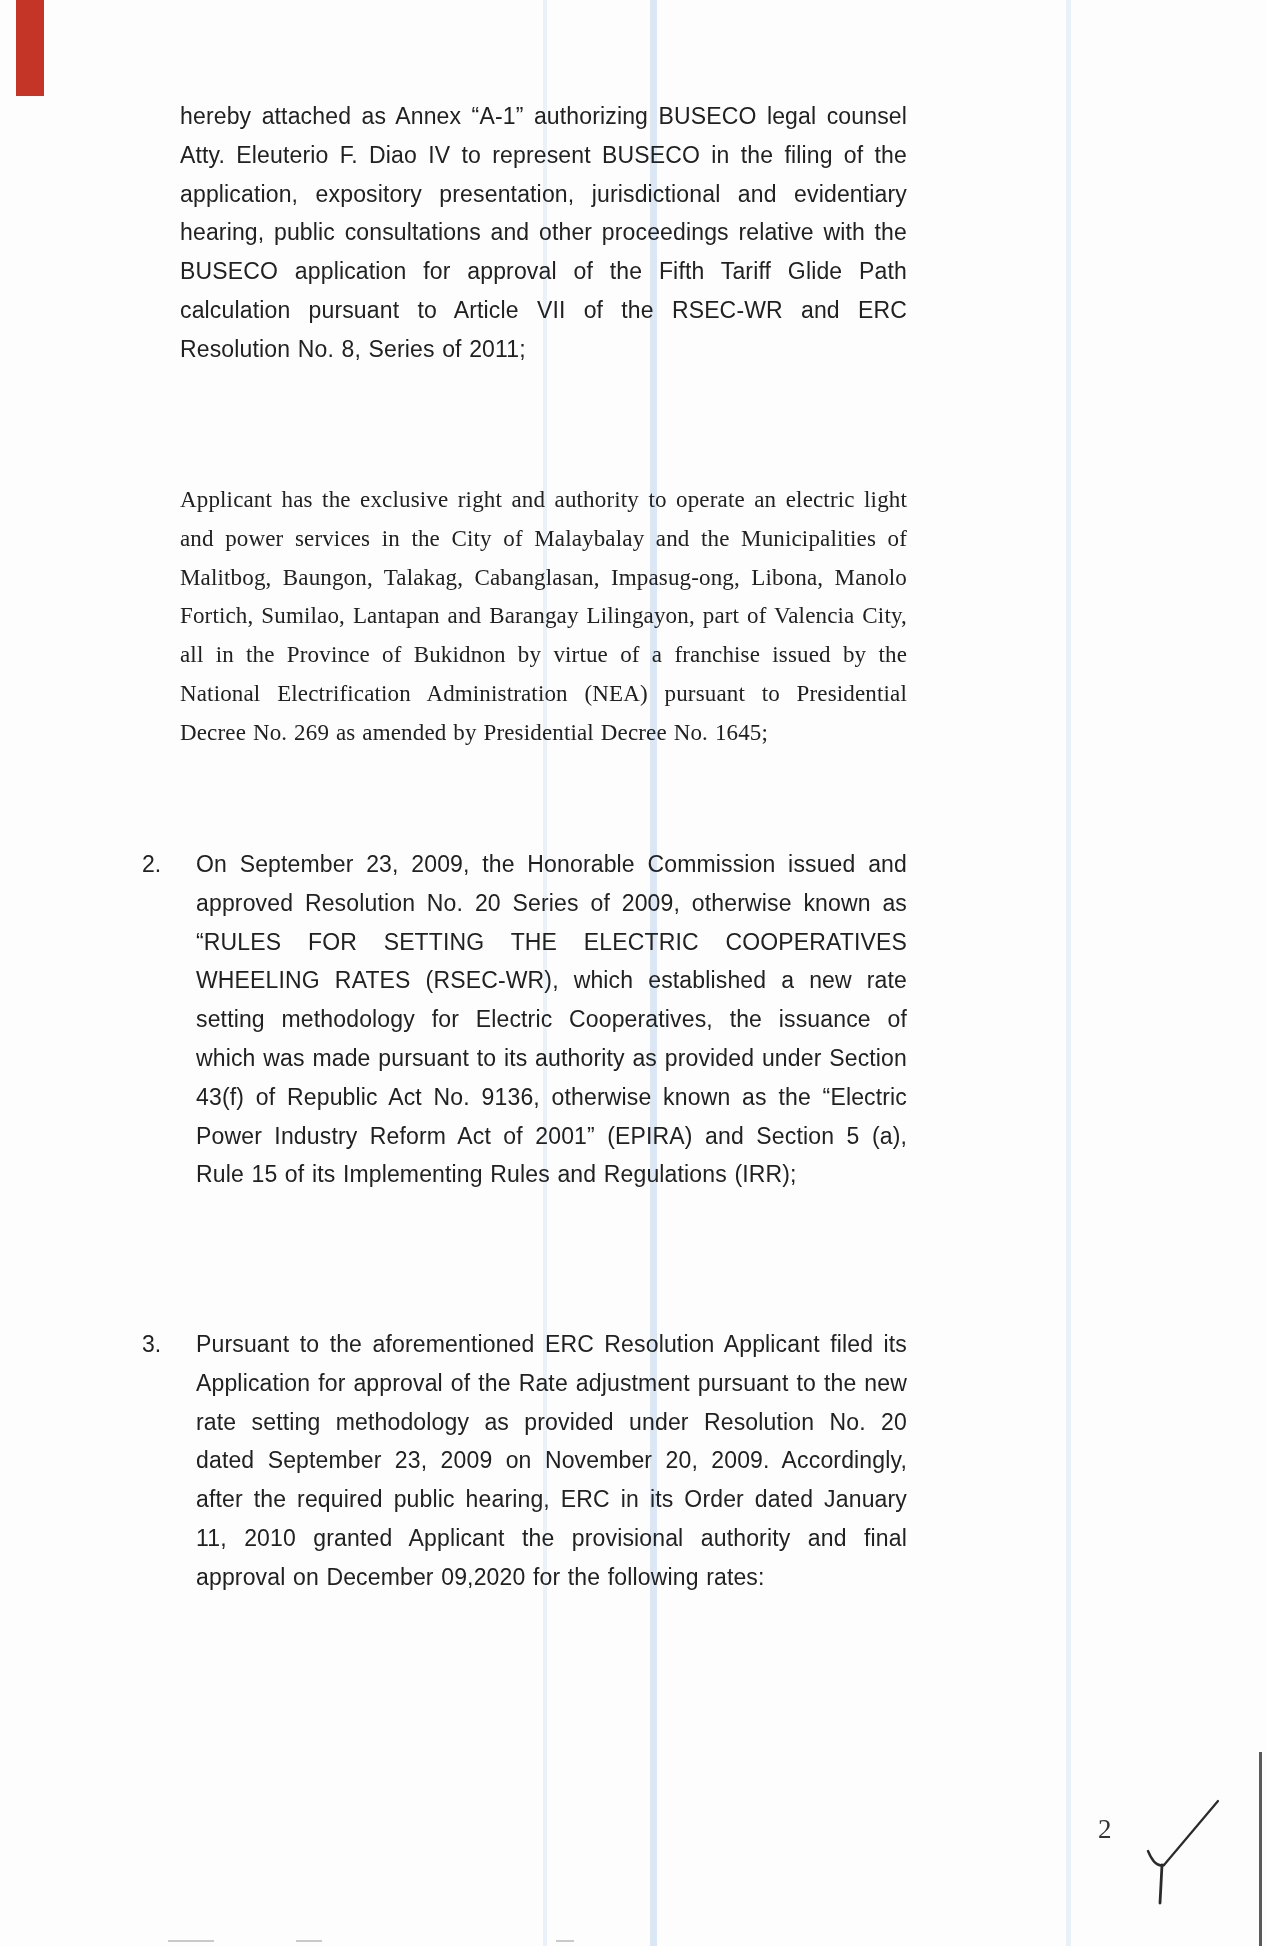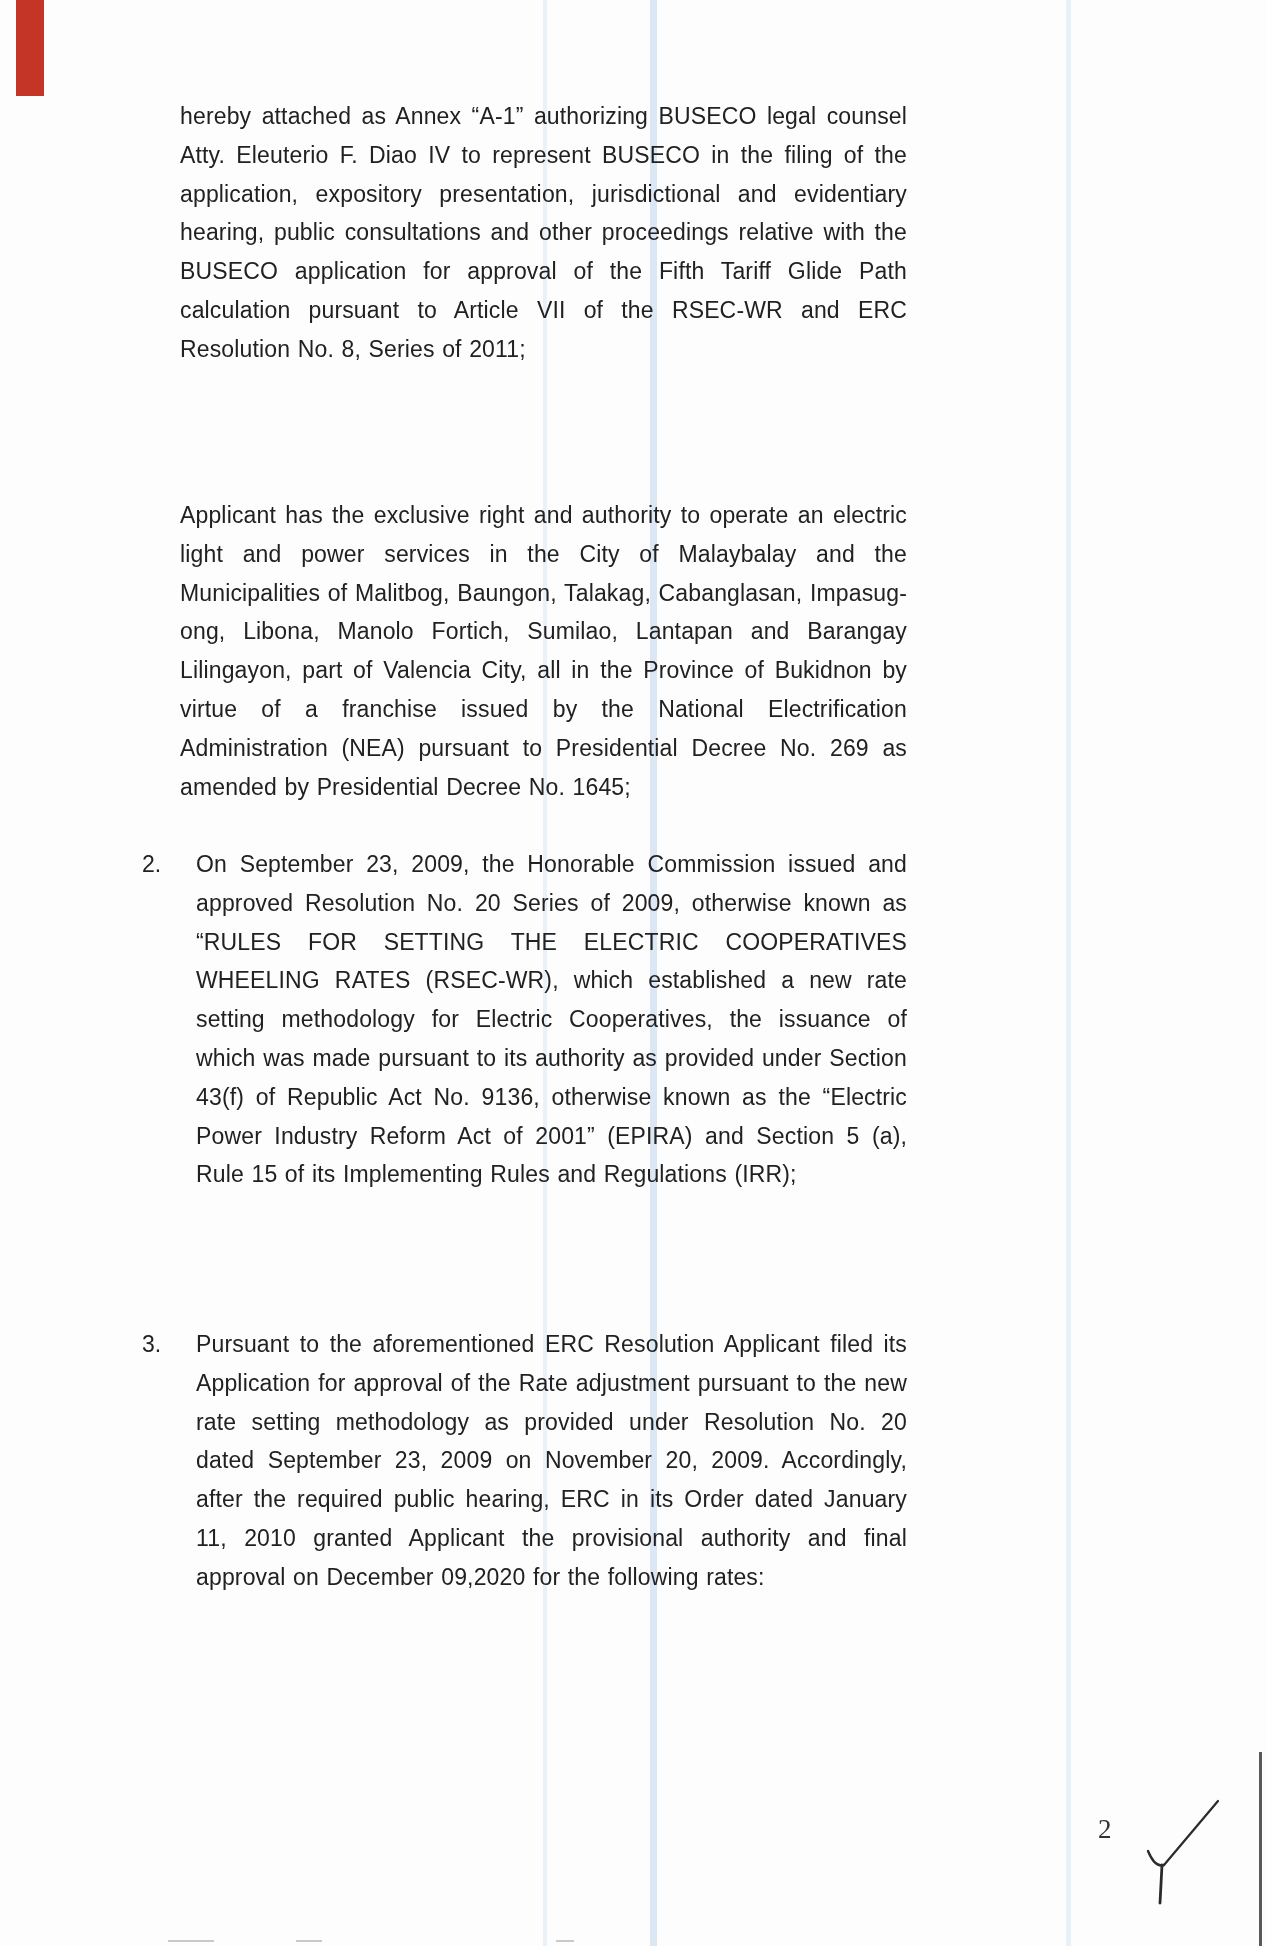--- a/index.html
+++ b/index.html
@@ -78,21 +78,21 @@
     left: 0;
     top: 0;
   }
   .item .itext {
     margin-left: 54px;
     text-align: justify;
     letter-spacing: 0.15px;
     word-spacing: 1px;
   }
   .p1 { top: 97px; }
-  .p2 { top: 496px; }
+  .p2 { top: 481px; font-family: Liberation Serif, serif; }
   .i2 { top: 845px; }
   .i3 { top: 1325px; }
 
   .page-number {
     position: absolute;
     left: 1098px;
     top: 1814px;
     font-family: "Liberation Serif", serif;
     font-size: 27px;
     color: #333333;

